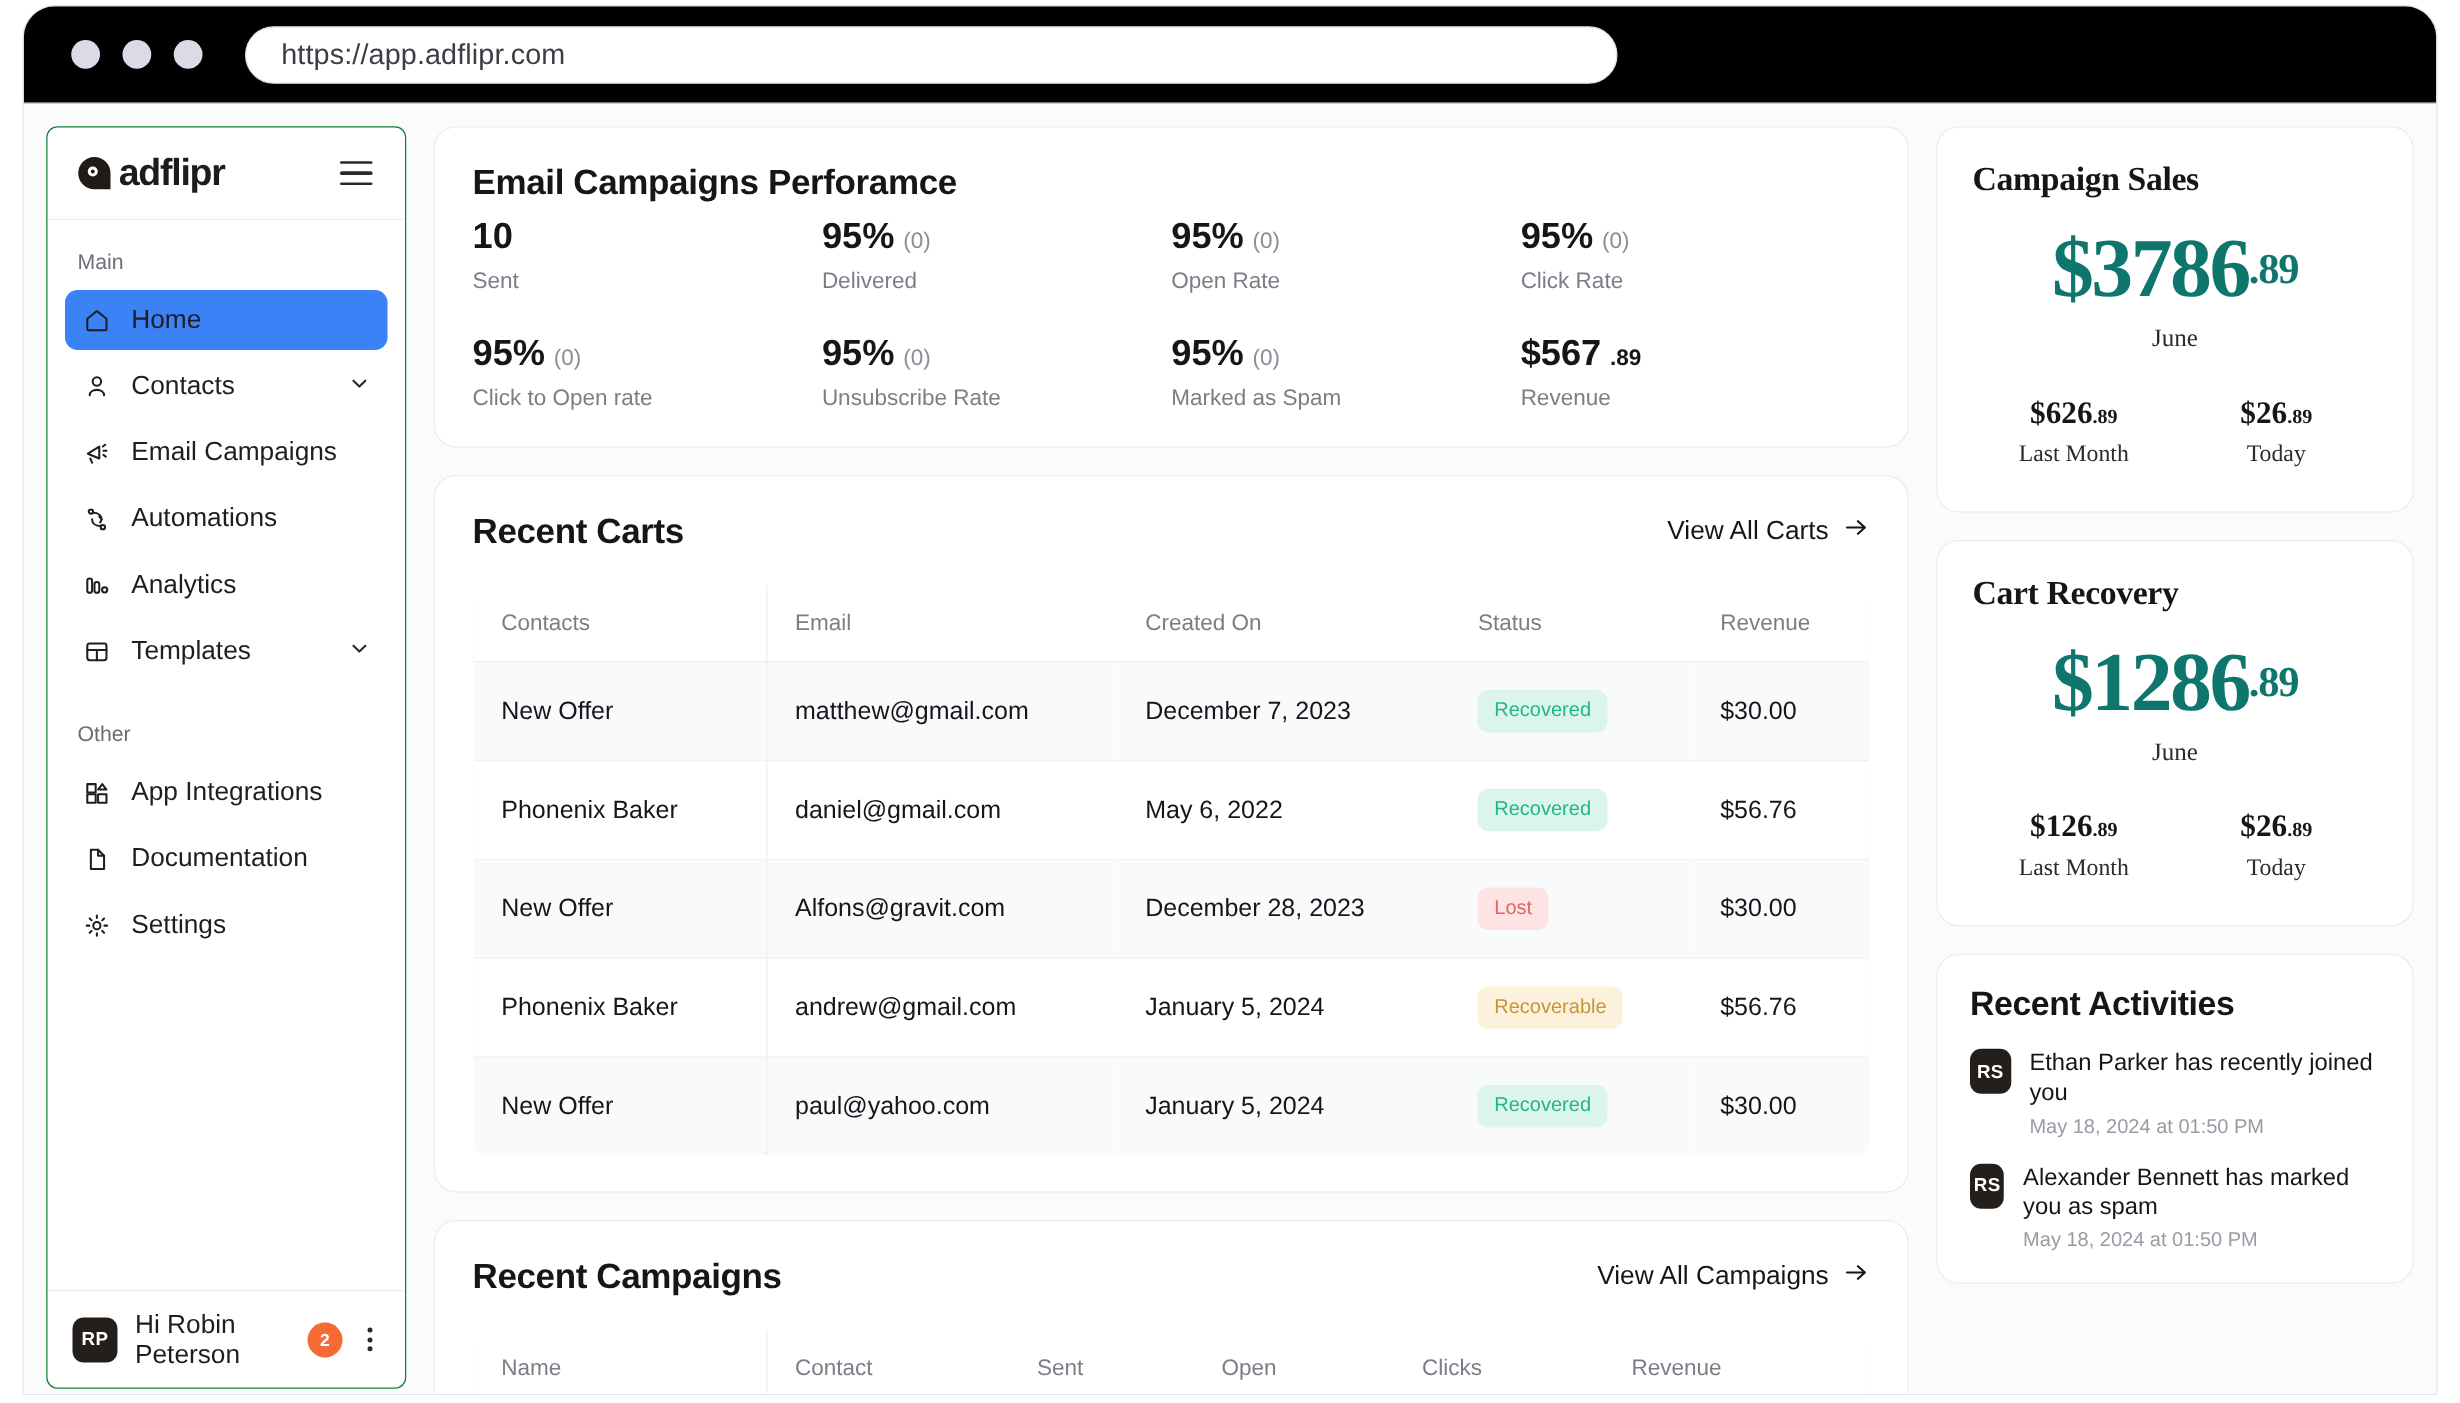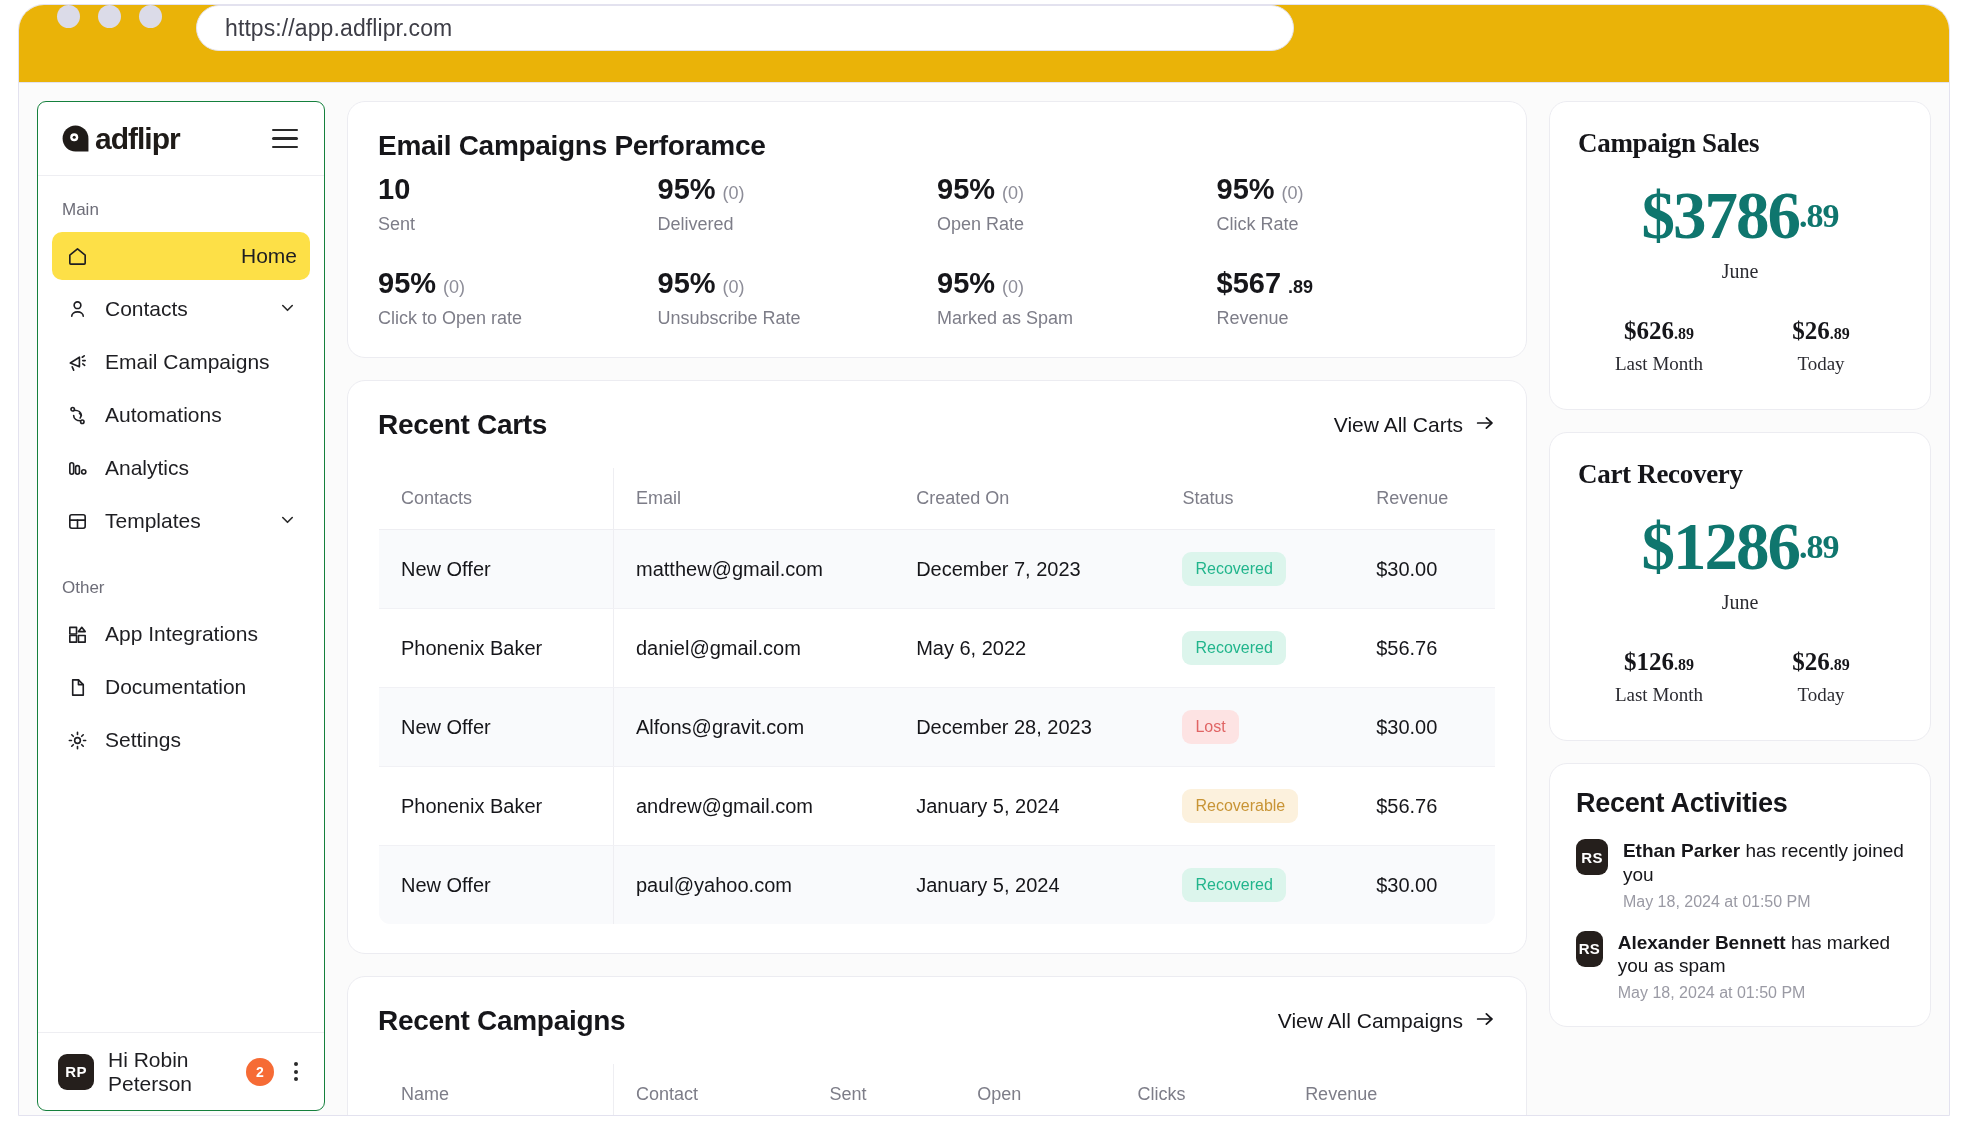--- a/index.html
+++ b/index.html
@@ -15,23 +15,23 @@
     position: absolute;
     left: 18px; top: 4px;
     width: 1932px; height: 1112px;
     background: #ffffff;
     border: 1px solid #e3e2ef;
     border-radius: 26px 26px 0 0;
     overflow: hidden;
   }
   .browser-bar {
     height: 78px;
-    background: #eab308;
+    background: #000000;
     border-bottom: 1px solid #e3e2ef;
-    display: flex; align-items: flex-start;
+    display: flex; align-items: center;
     padding: 0 26px;
   }
   .dots { display: flex; gap: 18px; margin-left: 12px; margin-right: 34px; }
   .dot { width: 23px; height: 23px; border-radius: 50%; background: #dbdbe8; }
   .url-bar {
     flex: 1;
     height: 46px;
     max-width: 1098px;
     background: #ffffff;
     border: 1px solid #e3e2ef;
@@ -85,21 +85,21 @@
   }
   .nav-item {
     display: flex; align-items: center;
     gap: 15px;
     height: 48px;
     padding: 0 13px;
     border-radius: 10px;
     cursor: pointer;
     margin-bottom: 5px;
   }
-  .nav-item.active { background: #fde047; text-align: right; }
+  .nav-item.active { background: #3b82f6; }
   .nav-label { font-size: 21px; color: #1e1e22; flex: 1; }
   .nav-icon { width: 25px; height: 25px; flex: 0 0 25px; display: flex; align-items: center; justify-content: center; }
   .nav-icon svg { width: 23px; height: 23px; stroke: #1e1e22; fill: none; stroke-width: 1.7; stroke-linecap: round; stroke-linejoin: round; }
   .chev svg { width: 19px; height: 19px; stroke: #2a2a2a; fill: none; stroke-width: 2.1; stroke-linecap: round; stroke-linejoin: round; }
   .nav-gap { height: 18px; }
 
   .sidebar-foot {
     border-top: 1px solid #eeeef2;
     height: 78px;
     display: flex; align-items: center;
@@ -206,21 +206,21 @@
   .metric-big .cents { font-size: 34px; letter-spacing: -1px; }
   .metric-period { text-align: center; font-size: 20px; color: #2b2b31; margin-top: 6px; }
   .metric-foot { display: flex; margin-top: 34px; }
   .metric-foot > div { flex: 1; text-align: center; }
   .mf-val { font-size: 25px; font-weight: bold; color: #16161a; }
   .mf-val .cents { font-size: 16px; }
   .mf-label { font-size: 19px; color: #2b2b31; margin-top: 8px; }
 
   .act-item { display: flex; gap: 15px; margin-top: 20px; align-items: flex-start; }
   .act-text { font-size: 19px; color: #16161a; line-height: 1.25; }
-  .act-text b { font-weight: bold; }
+  .act-text b { font-weight: normal; }
   .act-time { font-size: 16px; color: #9a9aa4; margin-top: 6px; }
 </style>
 </head>
 <body>
 
 <div class="browser-frame">
 
   <div class="browser-bar">
     <div class="dots">
       <span class="dot"></span>

